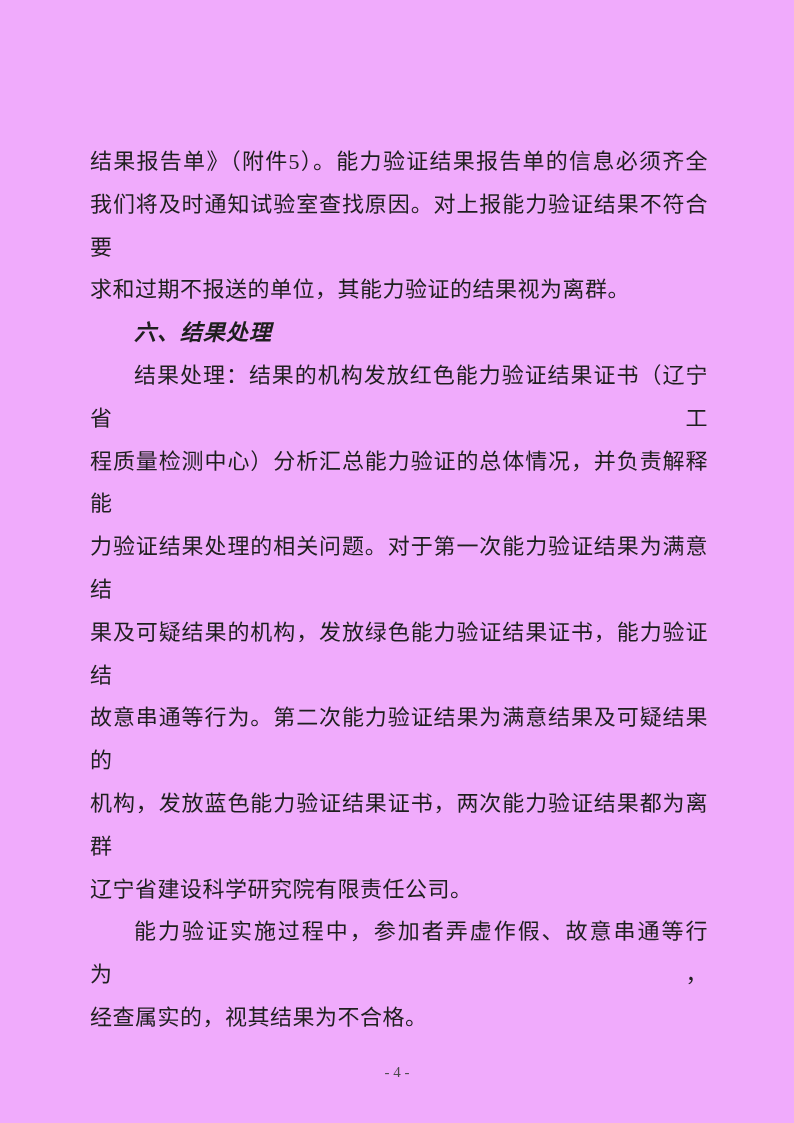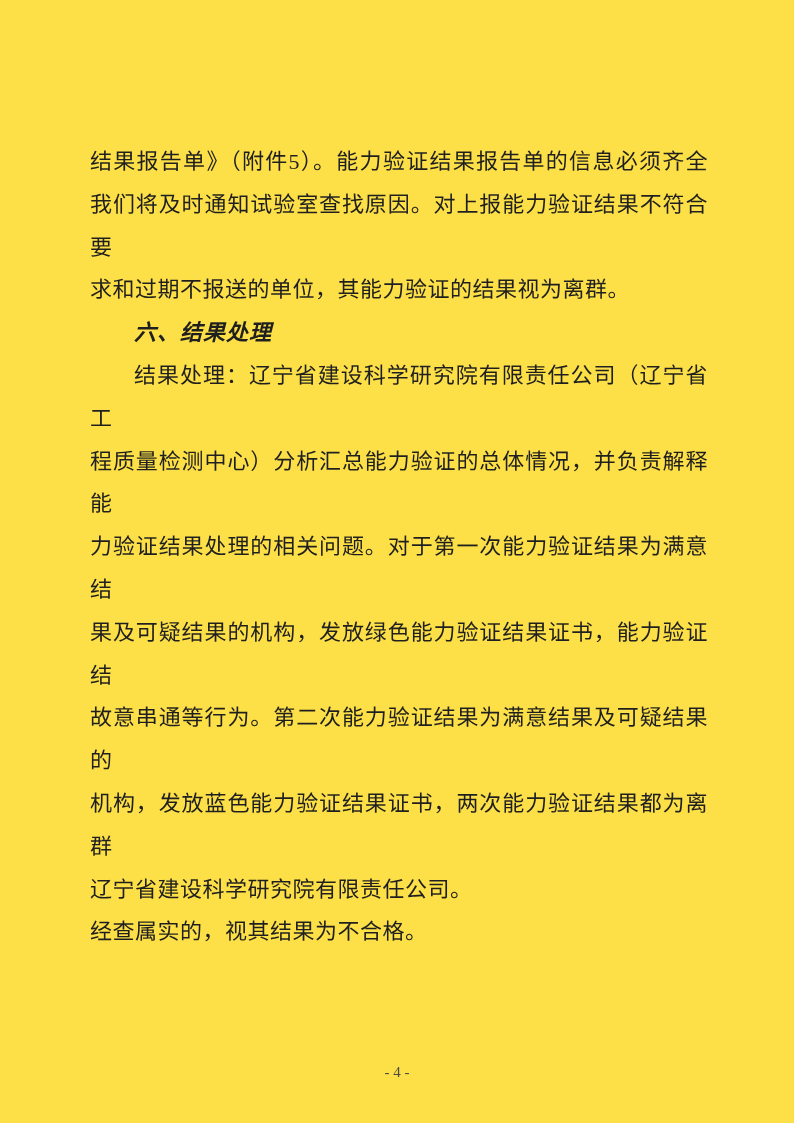--- a/index.html
+++ b/index.html
@@ -4,21 +4,21 @@
 <style>
   html, body {
     margin: 0;
     padding: 0;
     background: #ffffff;
   }
   .page {
     position: relative;
     width: 794px;
     height: 1123px;
-    background: #fde047;
+    background: #f0abfc;
     overflow: hidden;
     font-family: "Liberation Serif", "DejaVu Serif", serif;
     color: #1f1f1f;
   }
   .content {
     position: absolute;
     left: 90px;
     top: 141px;
     width: 618px;
   }
@@ -55,24 +55,25 @@
 </style>
 </head>
 <body>
 
 <div class="page">
   <div class="content">
     <div class="line just">结果报告单》（附件5）。能力验证结果报告单的信息必须齐全</div>
     <div class="line just">我们将及时通知试验室查找原因。对上报能力验证结果不符合要</div>
     <div class="line">求和过期不报送的单位，其能力验证的结果视为离群。</div>
     <div class="line heading indent">六、结果处理</div>
-    <div class="line just indent">结果处理：辽宁省建设科学研究院有限责任公司（辽宁省工</div>
+    <div class="line just indent">结果处理：结果的机构发放红色能力验证结果证书（辽宁省工</div>
     <div class="line just">程质量检测中心）分析汇总能力验证的总体情况，并负责解释能</div>
     <div class="line just">力验证结果处理的相关问题。对于第一次能力验证结果为满意结</div>
     <div class="line just">果及可疑结果的机构，发放绿色能力验证结果证书，能力验证结</div>
     <div class="line just">故意串通等行为。第二次能力验证结果为满意结果及可疑结果的</div>
     <div class="line just">机构，发放蓝色能力验证结果证书，两次能力验证结果都为离群</div>
     <div class="line">辽宁省建设科学研究院有限责任公司。</div>
+    <div class="line just indent">能力验证实施过程中，参加者弄虚作假、故意串通等行为，</div>
     <div class="line">经查属实的，视其结果为不合格。</div>
 
   </div>
   <div class="footer">- 4 -</div>
 </div>
 
 </body></html>

